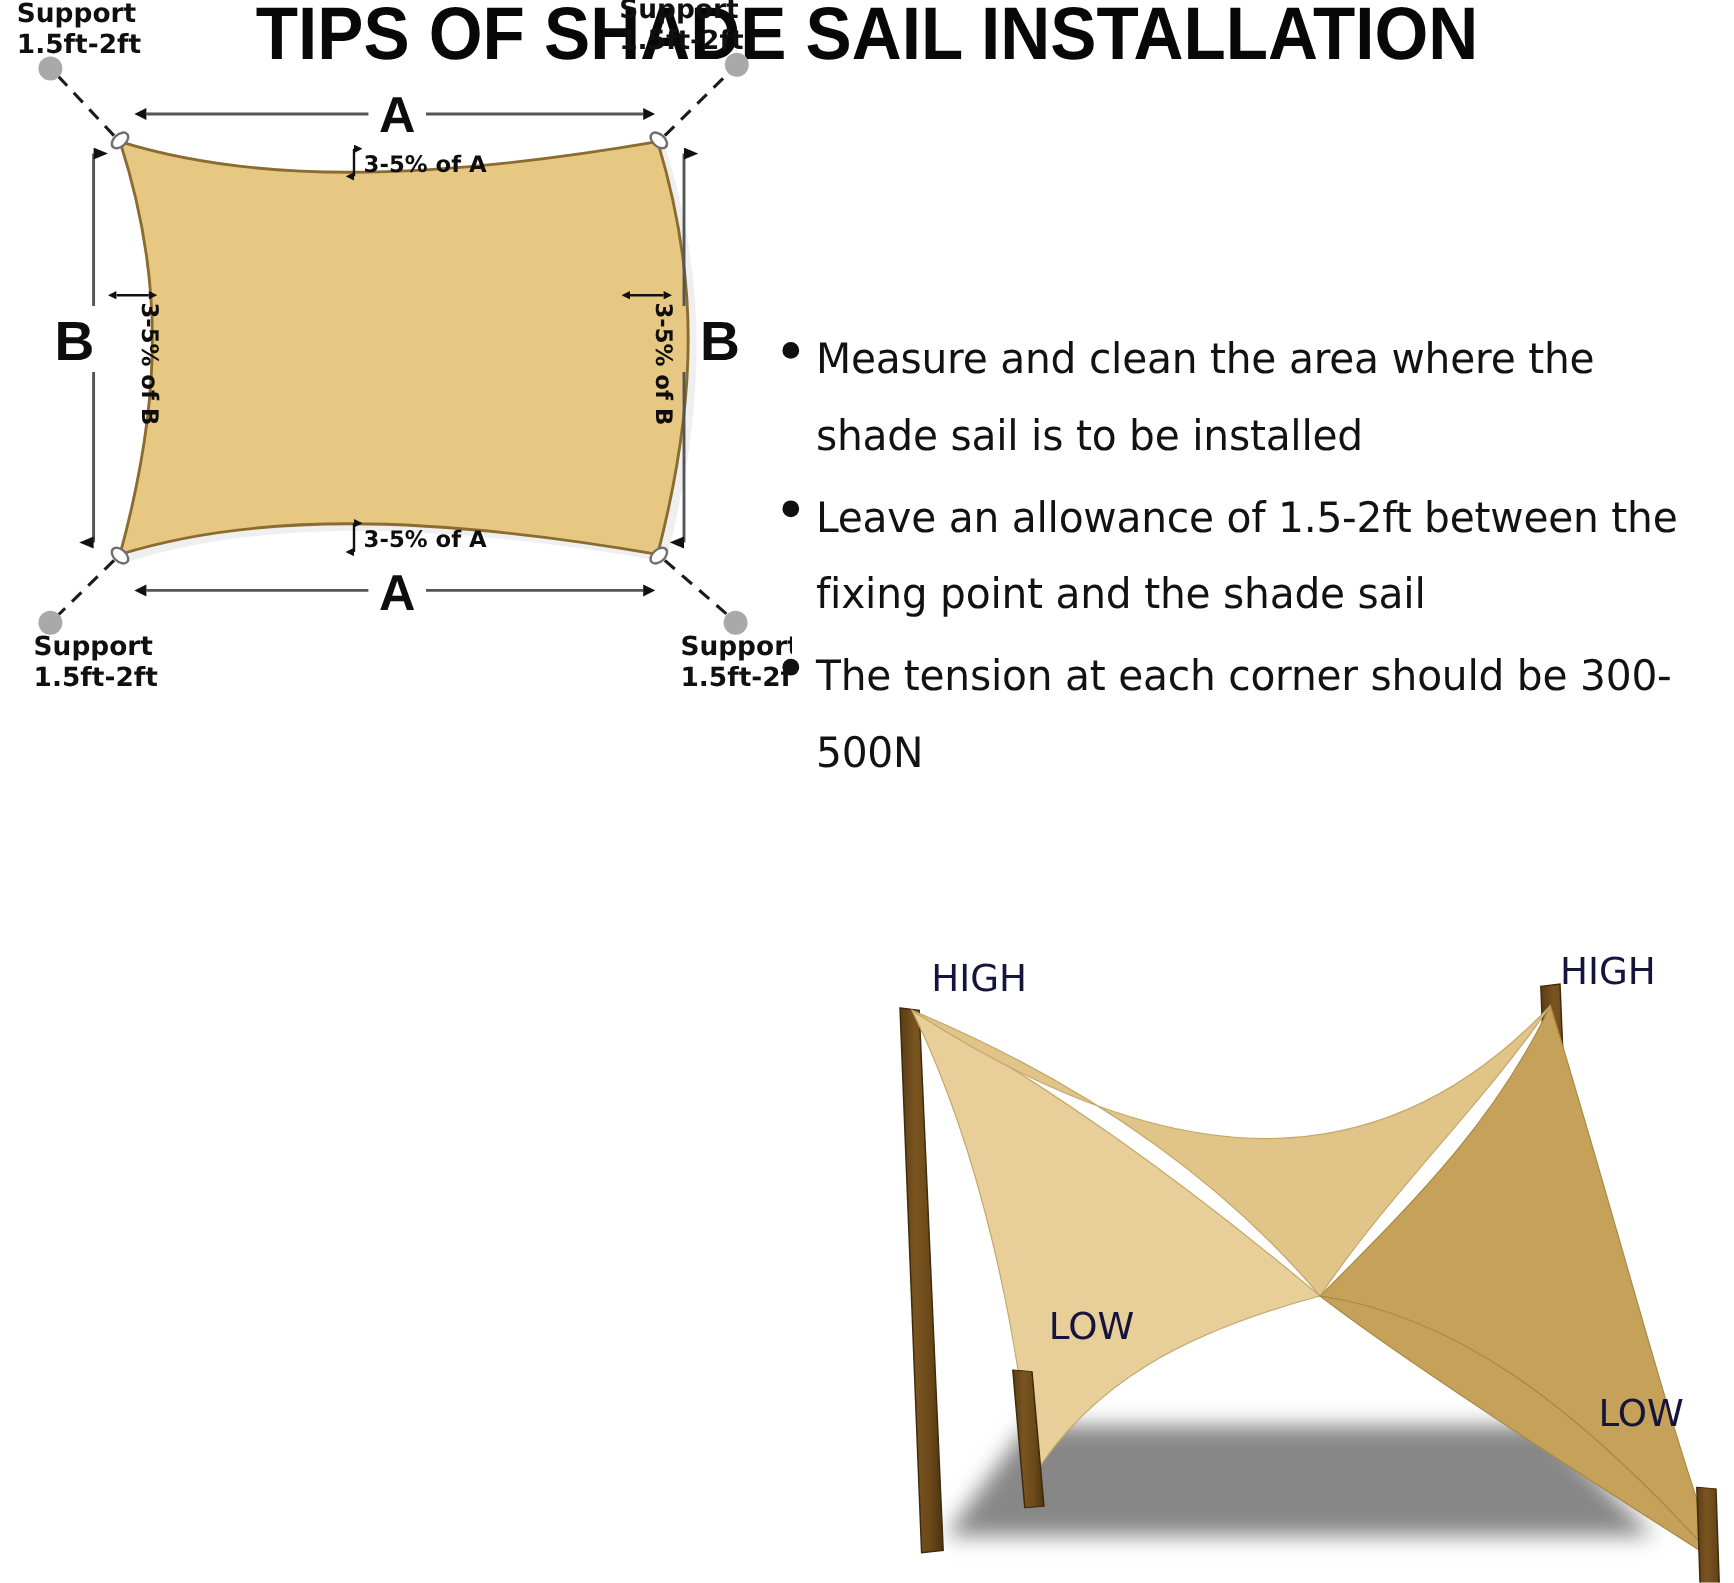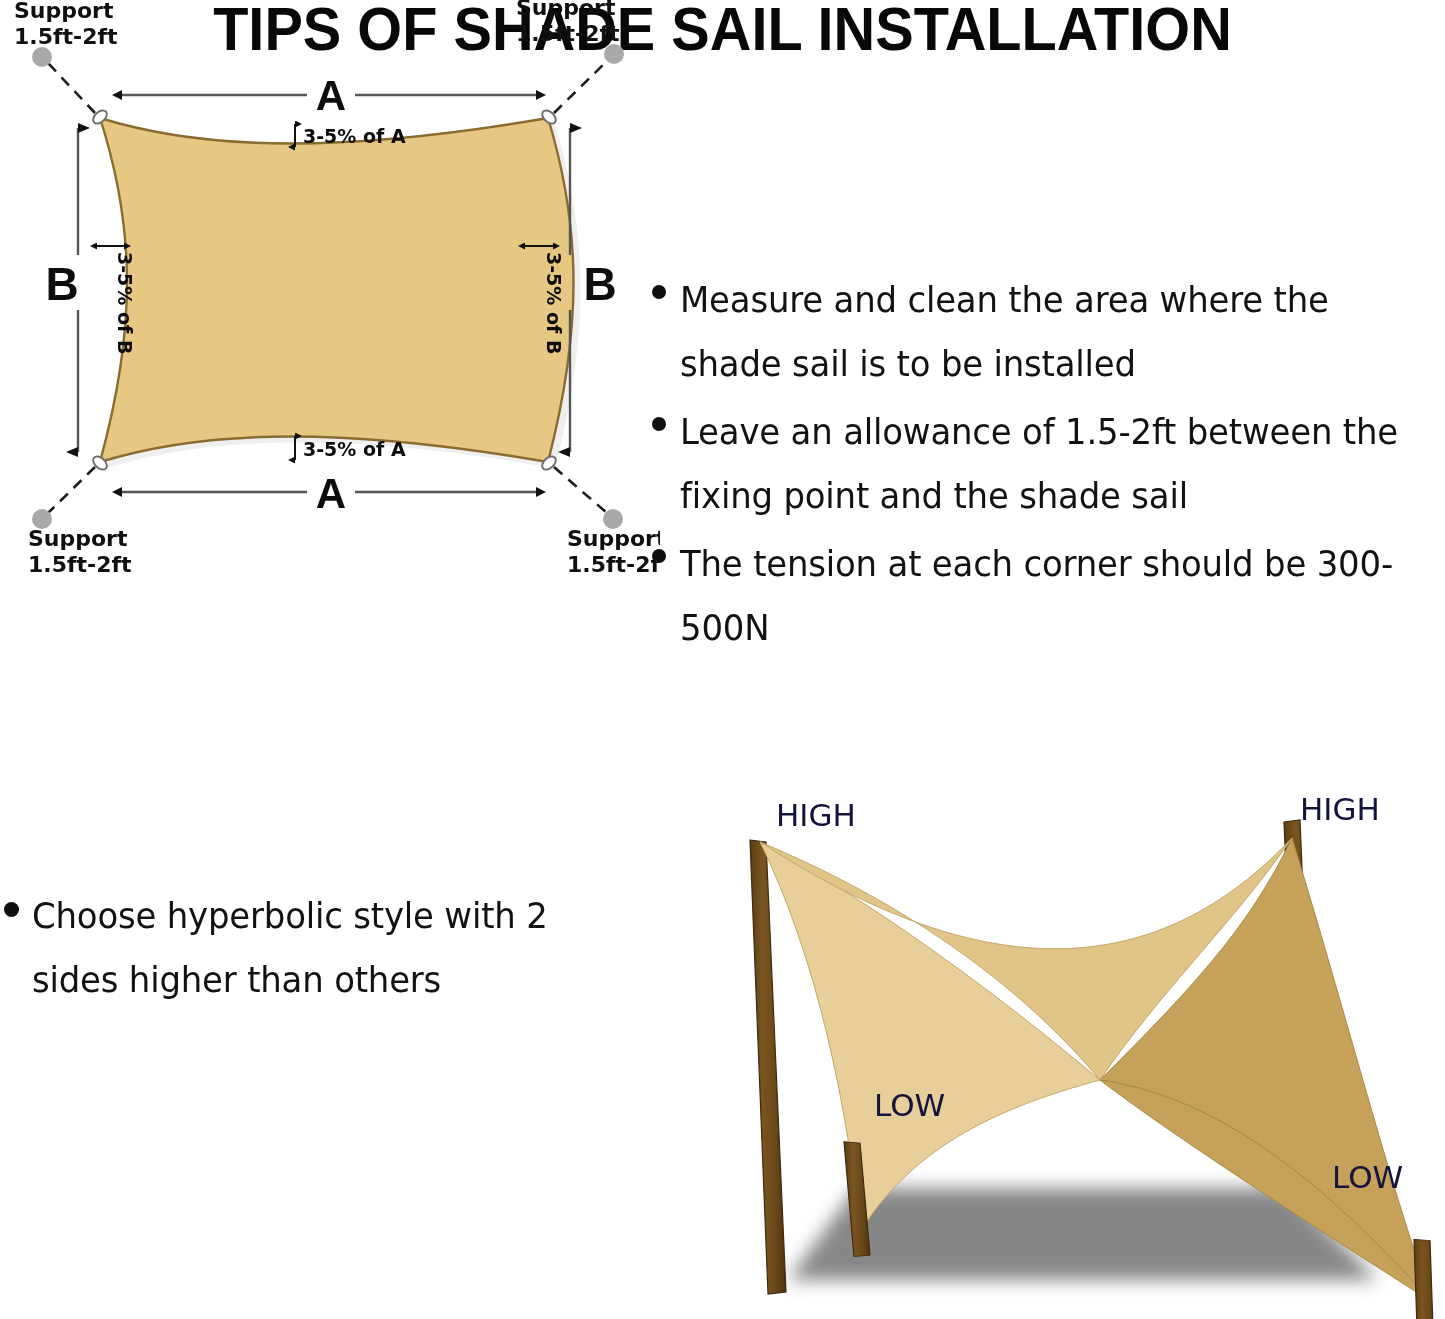--- a/index.html
+++ b/index.html
@@ -209,24 +209,20 @@
     <span class="bullet-dot"></span>
     <span class="bullet-text">Leave an allowance of 1.5-2ft between the fixing point and the shade sail</span>
   </li>
   <li class="bullet-row">
     <span class="bullet-dot"></span>
     <span class="bullet-text">The tension at each corner should be 300-500N</span>
   </li>
 </ul>
 
 <ul id="bottom-bullets" style="list-style:none;margin:0;padding:0;">
-  <li class="bullet-row">
-    <span class="bullet-dot"></span>
-    <span class="bullet-text">Choose hyperbolic style with 2 sides higher than others</span>
-  </li>
 </ul>
 
 <div id="hyper-diagram">
   <svg width="797" height="539" viewBox="0 0 797 539" xmlns="http://www.w3.org/2000/svg">
     <defs>
       <filter id="shadowBlur" x="-20%" y="-60%" width="140%" height="260%">
         <feGaussianBlur stdDeviation="9"></feGaussianBlur>
       </filter>
       <linearGradient id="postGrad" x1="0" y1="0" x2="1" y2="0">
         <stop offset="0%" stop-color="#5B3C15"></stop>

